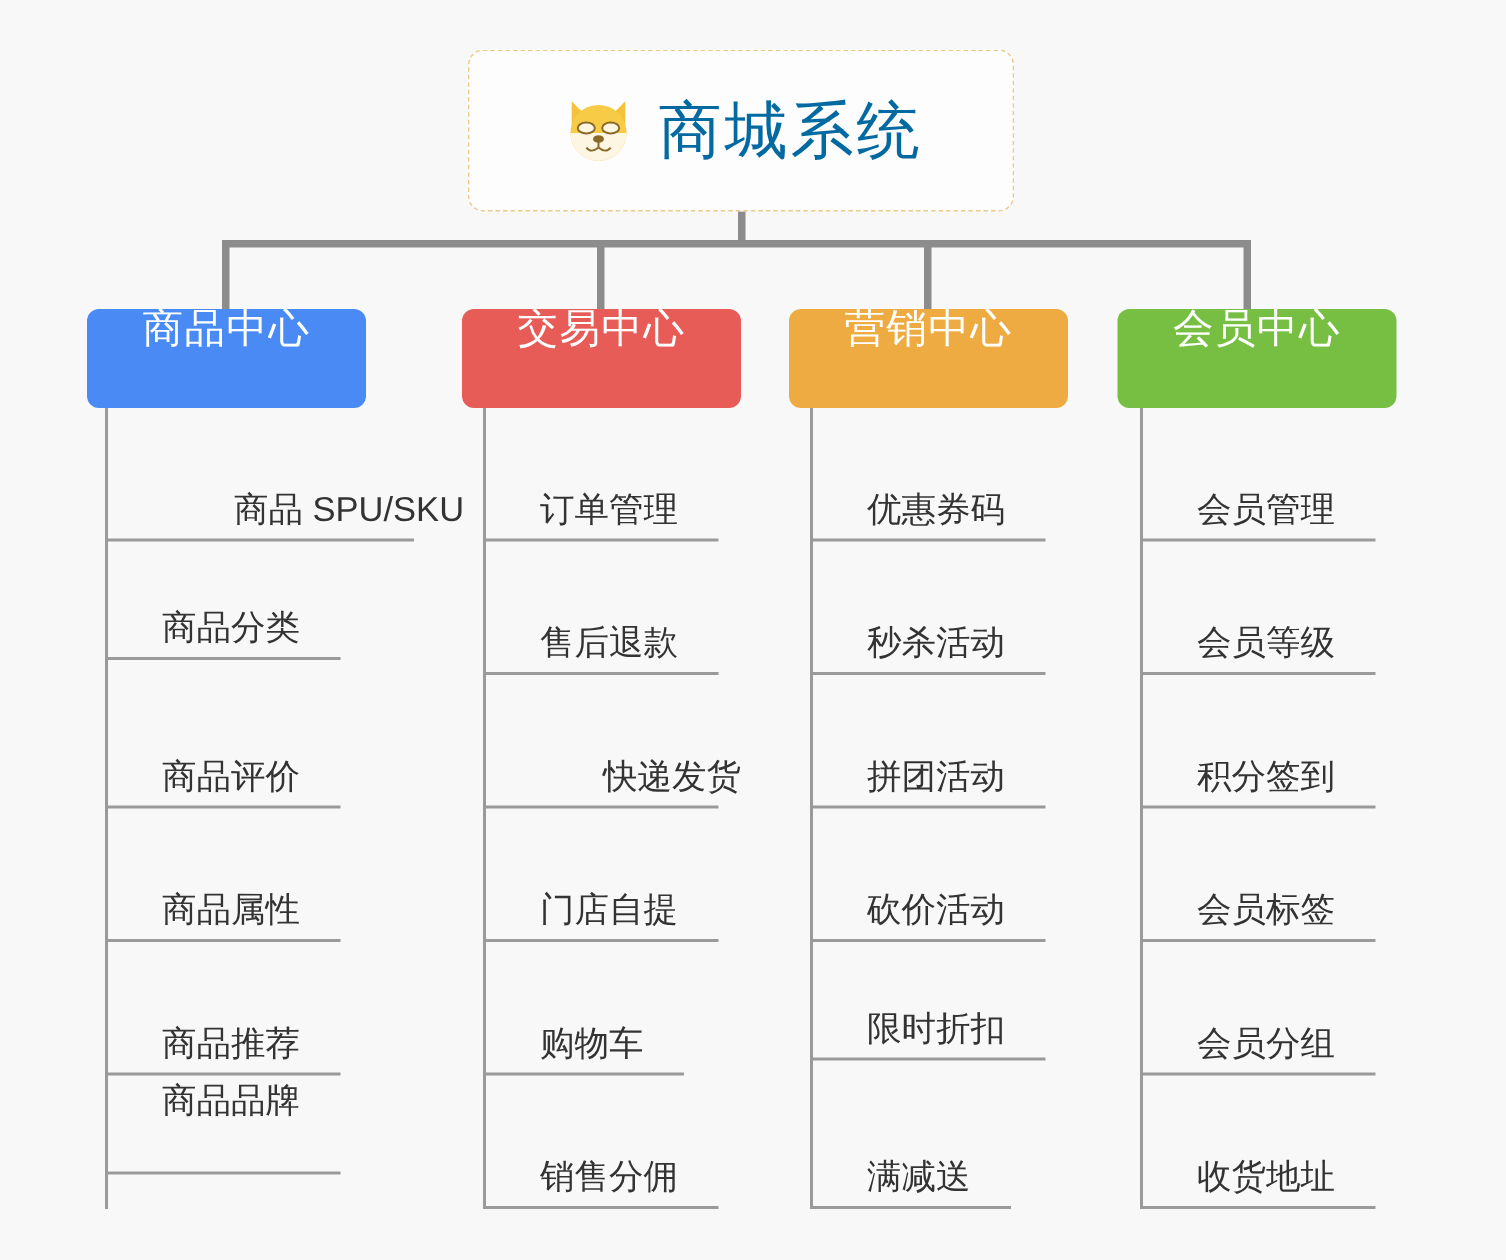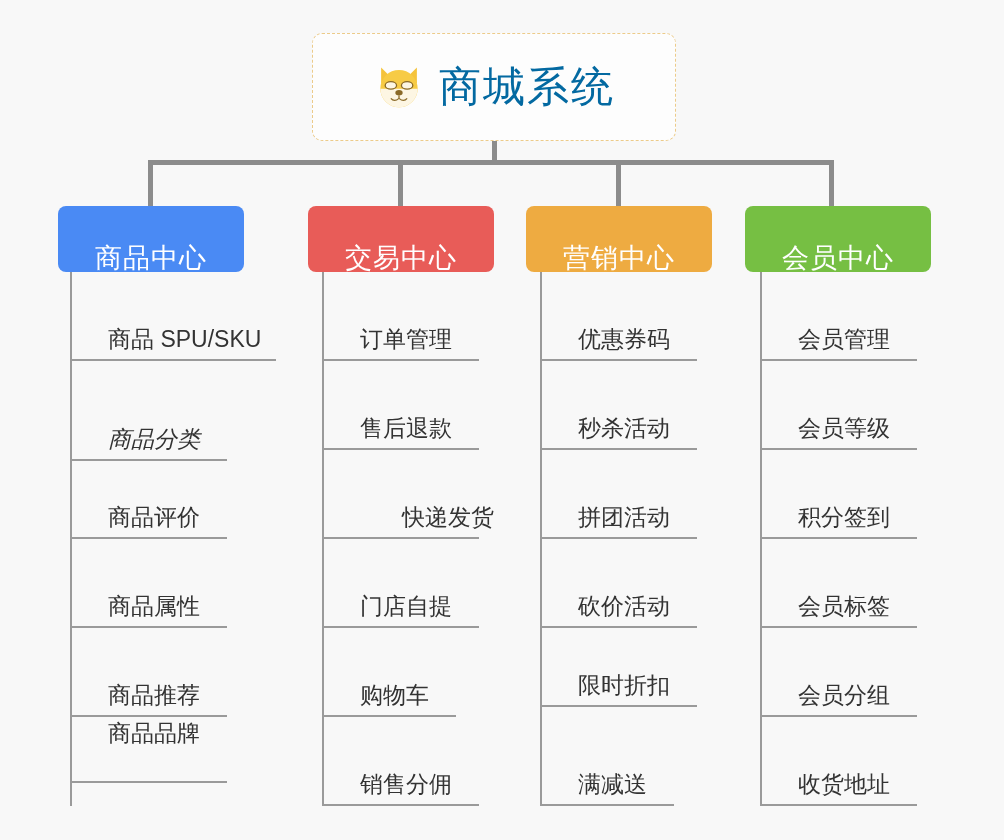--- a/index.html
+++ b/index.html
@@ -79,21 +79,21 @@
   }
 
   
   .cat-box {
     position: absolute;
     top: 206px;
     height: 66px;
     box-sizing: border-box;
     border-radius: 8px;
     display: flex;
-    align-items: flex-end;
+    align-items: flex-start;
     justify-content: center;
     z-index: 4;
   }
   .cat-label {
     color: #ffffff;
     font-size: 27px;
     letter-spacing: 1px;
     line-height: 1;
     white-space: nowrap;
   }
@@ -157,24 +157,24 @@
   <div class="conn conn-drop" style="left: 148px; background: rgb(140, 140, 140);"></div>
   <div class="conn conn-drop" style="left: 398px; background: rgb(140, 140, 140);"></div>
   <div class="conn conn-drop" style="left: 616px; background: rgb(140, 140, 140);"></div>
   <div class="conn conn-drop" style="left: 829px; background: rgb(140, 140, 140);"></div>
 
   <div class="cat-box" style="left: 58px; width: 186px; background: rgb(74, 138, 244);">
     <span class="cat-label">商品中心</span>
   </div>
   <div class="branch" style="left:70px;">
     <div class="spine" style="height: 534px; background: rgb(154, 154, 154);"></div>
-    <div class="leaf" style="top: 0px; width: 206px; border-bottom-color: rgb(154, 154, 154);">
+    <div class="leaf" style="top: 0px; width: 206px; border-bottom-color: rgb(154, 154, 154); padding-left: 48px;">
         <span class="leaf-label">商品 SPU/SKU</span>
       </div>
-    <div class="leaf" style="top: 100px; width: 157px; border-bottom-color: rgb(154, 154, 154); font-style: italic;">
+    <div class="leaf" style="top: 79px; width: 157px; border-bottom-color: rgb(154, 154, 154);">
         <span class="leaf-label">商品分类</span>
       </div>
     <div class="leaf" style="top: 178px; width: 157px; border-bottom-color: rgb(154, 154, 154);">
         <span class="leaf-label">商品评价</span>
       </div>
     <div class="leaf" style="top: 267px; width: 157px; border-bottom-color: rgb(154, 154, 154);">
         <span class="leaf-label">商品属性</span>
       </div>
     <div class="leaf" style="top: 356px; width: 157px; border-bottom-color: rgb(154, 154, 154);">
         <span class="leaf-label">商品推荐</span>

